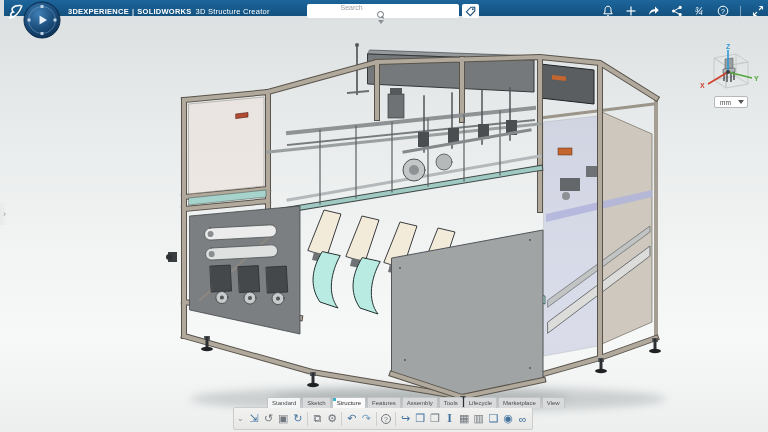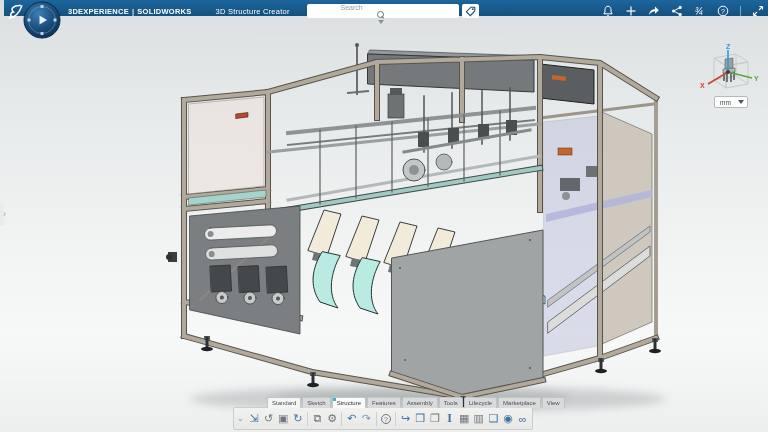--- a/index.html
+++ b/index.html
@@ -22,21 +22,21 @@
   #logo-swoosh { position:absolute; left:4px; top:3px; z-index:22; }
   #compass {
     position:absolute; left:19px; top:1px; width:38px; height:40px; z-index:23; cursor:pointer;
   }
   #brand {
     position:absolute; left:64px; top:0; height:22px; display:flex; align-items:center;
     color:#fff; font-size:7.5px; letter-spacing:.25px; z-index:21; white-space:nowrap;
   }
   #brand b { font-weight:bold; }
   #brand .sep { margin:0 3px; opacity:.85; font-weight:bold; }
-  #app-menu { display:flex; align-items:center; margin-left:24px; cursor:pointer;gap:40px; }
+  #app-menu { display:flex; align-items:center; margin-left:4px; cursor:pointer;gap:40px; }
   #app-menu .caret {
     width:0; height:0; margin-left:4px;
     border-left:3px solid transparent; border-right:3px solid transparent; border-top:4px solid #cfe2ef;
   }
   
   #search-box {
     position:absolute; left:303px; top:4px; width:152px; height:14px; background:#fff;
     border-radius:2px; display:flex; align-items:center; z-index:21;flex-direction:column;
   }
   #search-box input {

